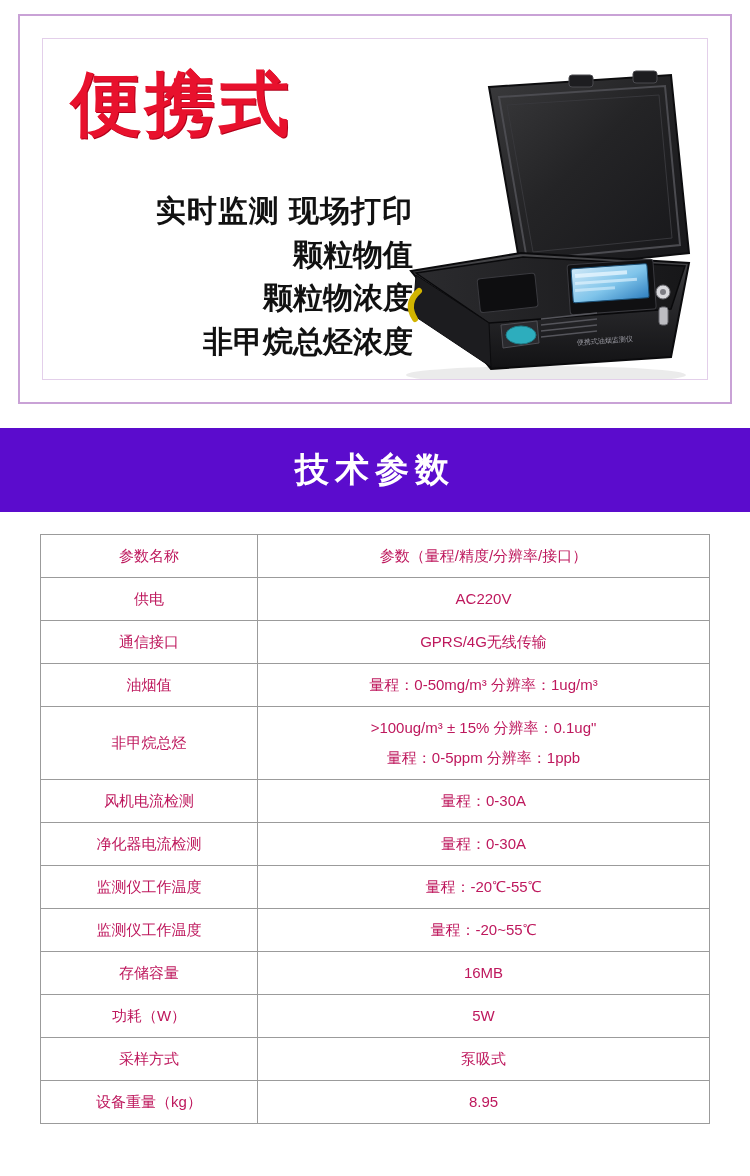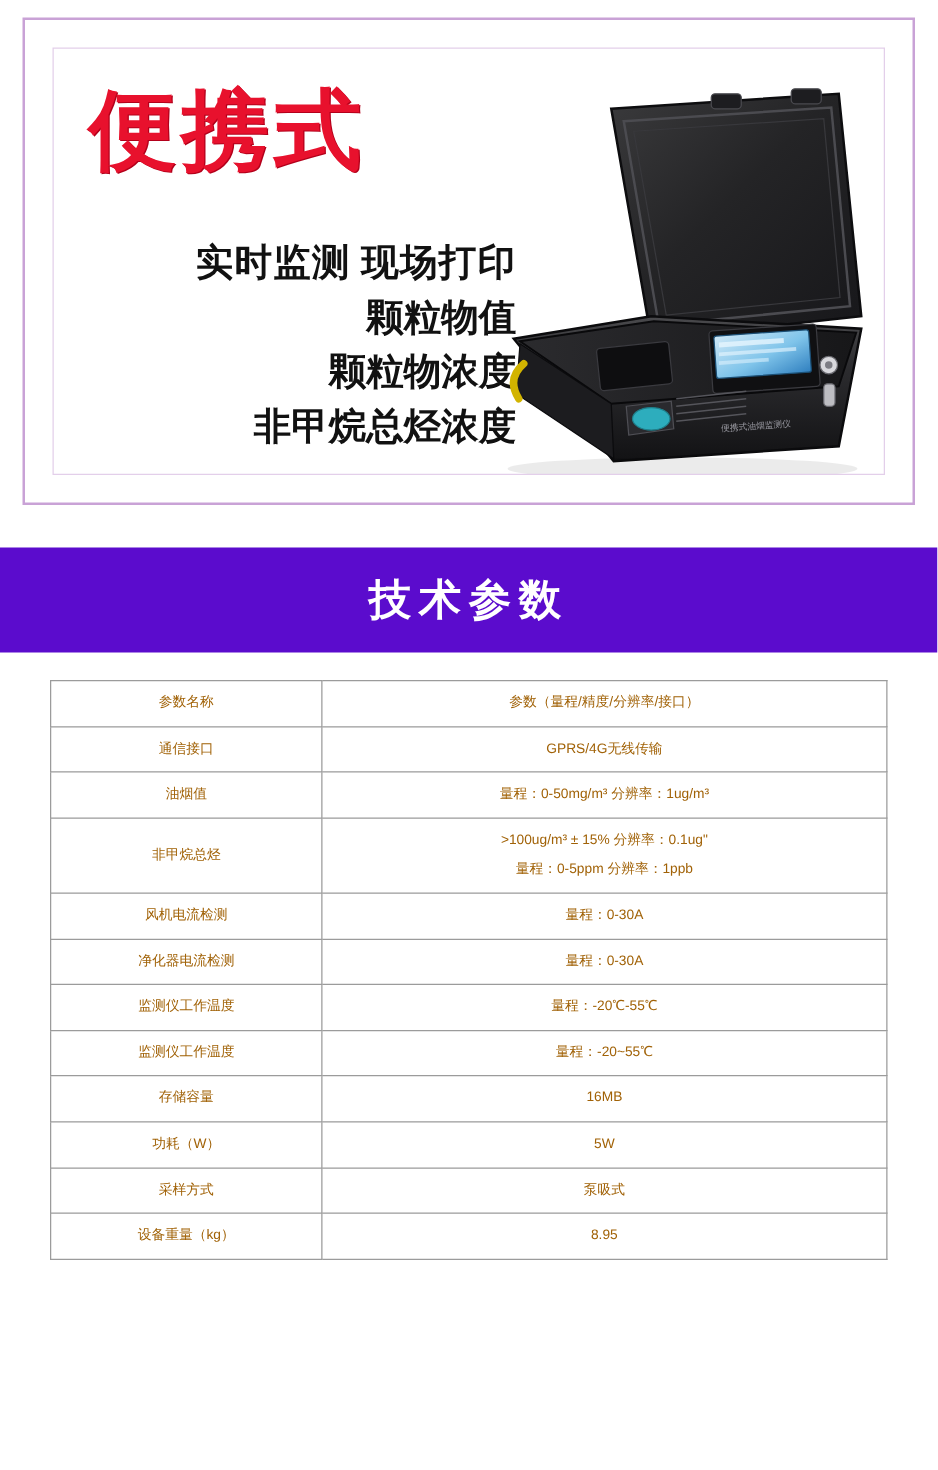--- a/index.html
+++ b/index.html
@@ -53,35 +53,34 @@
     width: 360px;
     text-align: right;
     font-weight: bold;
     font-size: 30px;
     line-height: 1.45;
     color: #111;
     font-family: "Liberation Sans", sans-serif;
   }
   .hero-sub .line1 {
     letter-spacing: 1px;
-    font-family: Liberation Serif, serif;
   }
 
   
   .case-wrap {
     position: absolute;
     right: 6px;
     top: 18px;
     width: 330px;
     height: 330px;
   }
 
   
   .band {
-    margin-top: 34px;
+    margin-top: 24px;
     background: #5b0ccd;
     height: 84px;
     display: flex;
     align-items: center;
     justify-content: center;
   }
   .band-title {
     color: #ffffff;
     font-size: 34px;
     font-weight: bold;
@@ -95,22 +94,22 @@
   }
   table.spec {
     width: 100%;
     border-collapse: collapse;
     table-layout: fixed;
   }
   table.spec td {
     border: 1px solid #9b9b9b;
     text-align: center;
     vertical-align: middle;
-    font-size: 11px;
-    color: #a16207;
+    font-size: 15px;
+    color: #be185d;
     padding: 9px 4px;
     line-height: 1.6;
     font-family: "Liberation Sans", sans-serif;
   }
   table.spec td.name {
     width: 208px;
   }
   .two-line span {
     display: block;
   }
@@ -213,20 +212,24 @@
 
 <div class="table-wrap">
   <table class="spec">
     <tbody>
       <tr>
         <td class="name">参数名称</td>
         <td>参数（量程/精度/分辨率/接口）</td>
       </tr>
 
       <tr>
+        <td class="name">供电</td>
+        <td>AC220V</td>
+      </tr>
+      <tr>
         <td class="name">通信接口</td>
         <td>GPRS/4G无线传输</td>
       </tr>
       <tr>
         <td class="name">油烟值</td>
         <td>量程：0-50mg/m³    分辨率：1ug/m³</td>
       </tr>
       <tr>
         <td class="name">非甲烷总烃</td>
         <td class="two-line">

